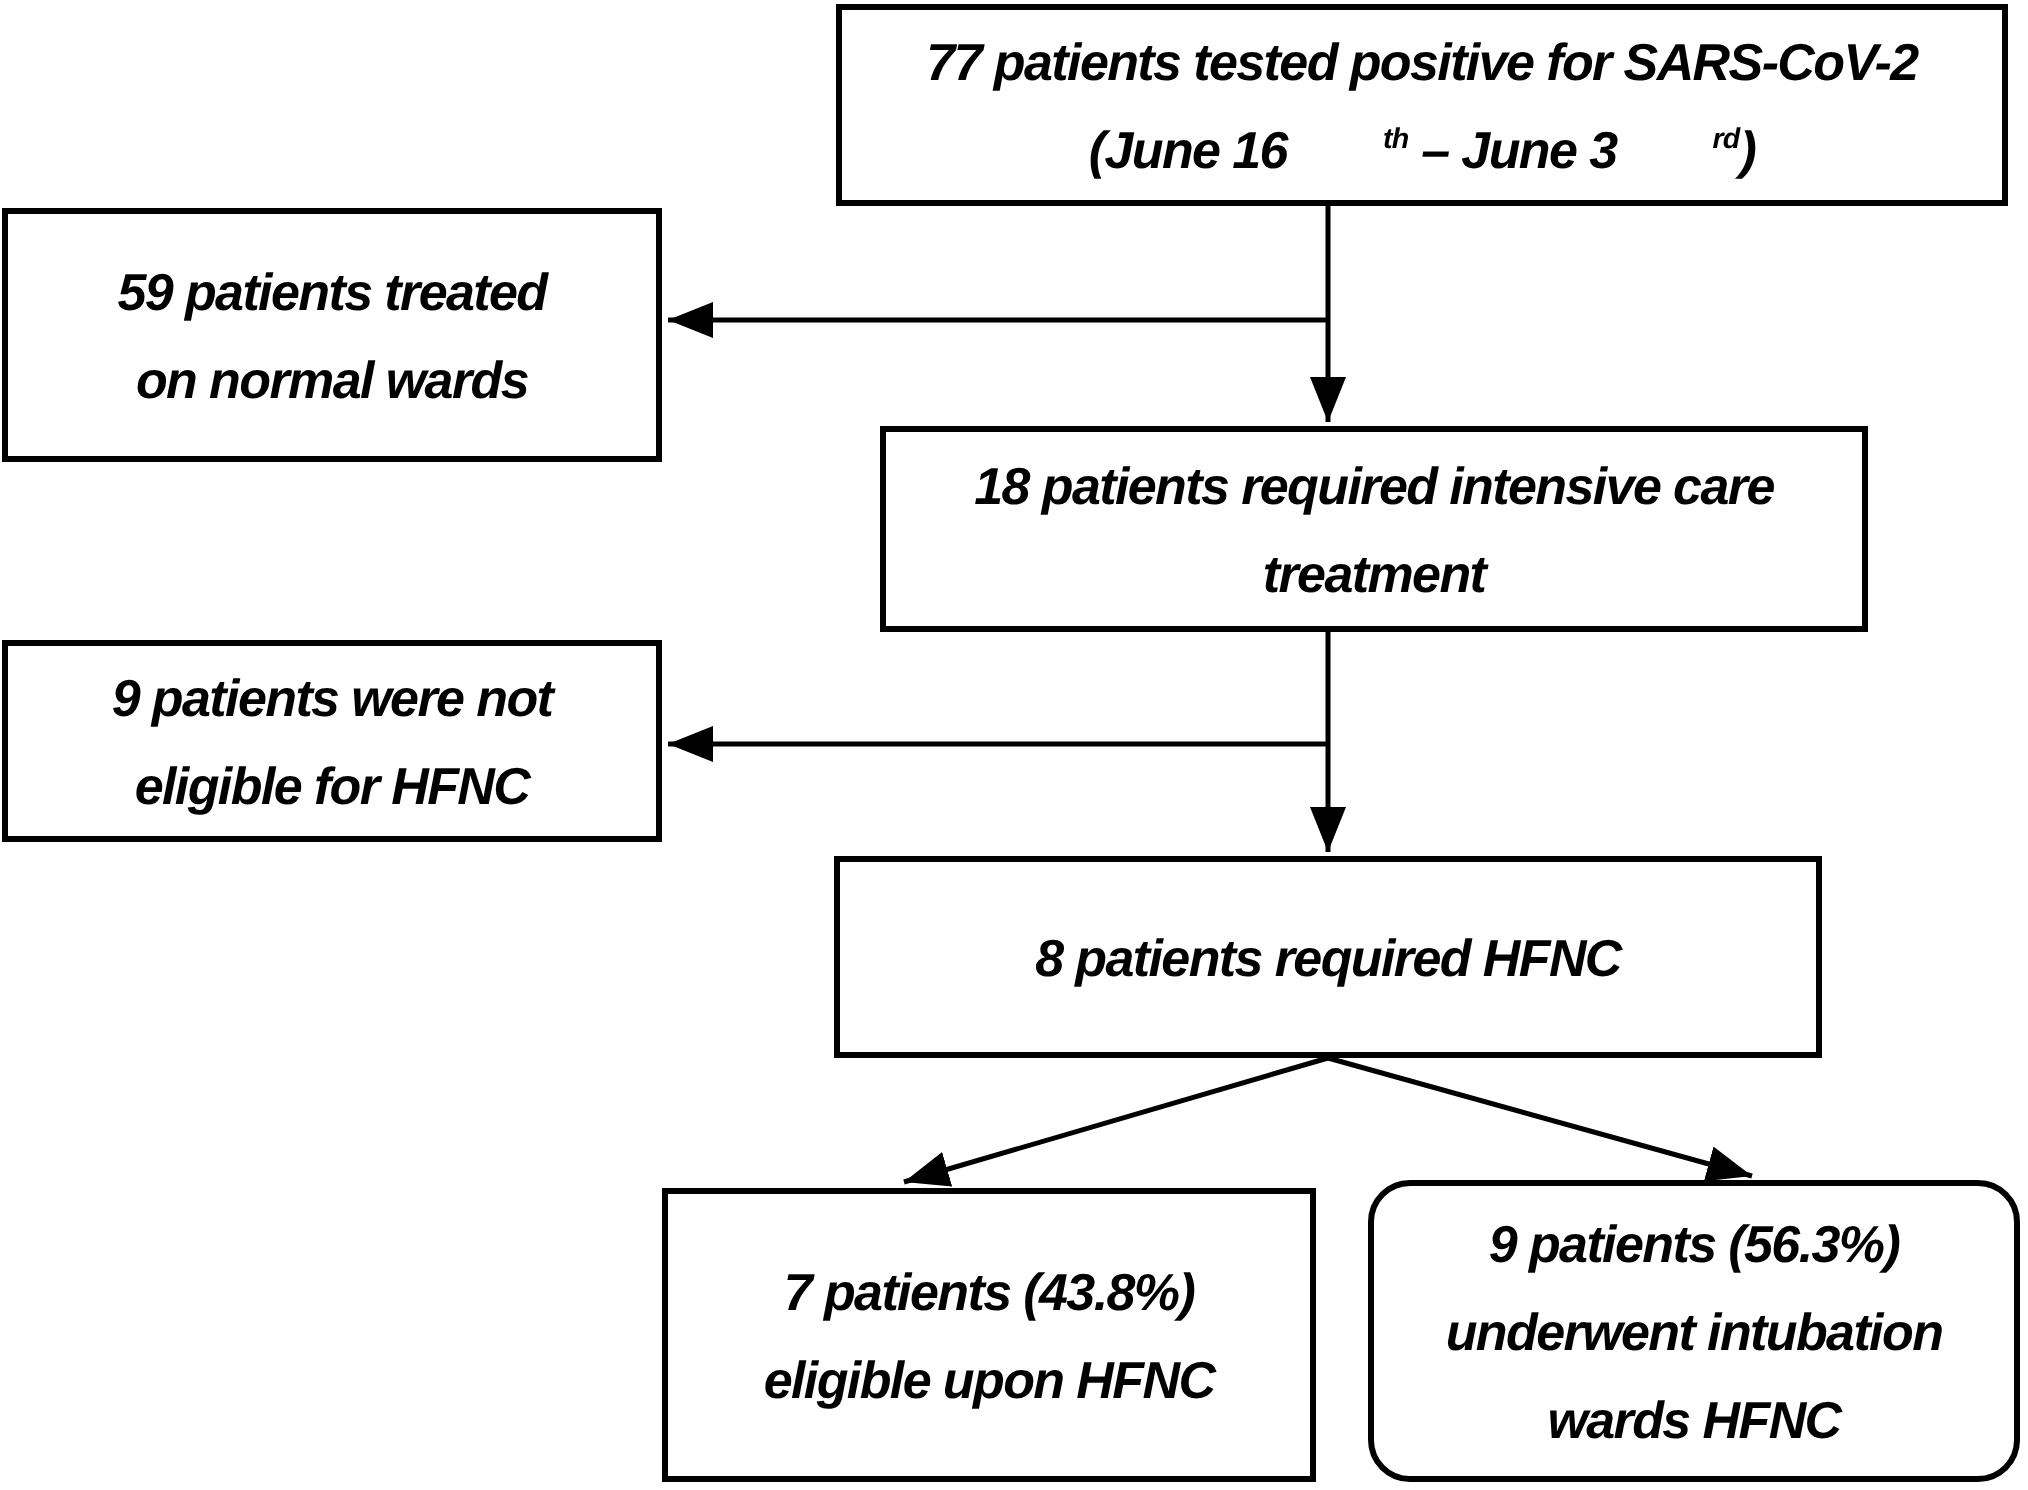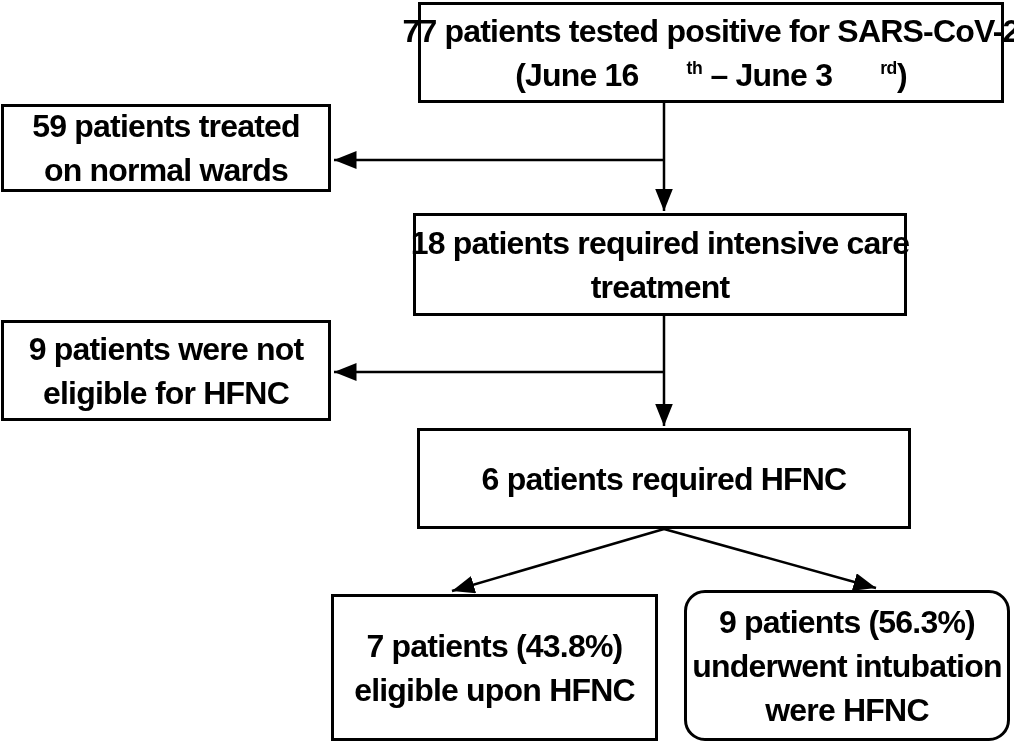--- a/index.html
+++ b/index.html
@@ -19,38 +19,39 @@
   .box {
     position: absolute;
     box-sizing: border-box;
     border: 3px solid #000000;
     background: #ffffff;
     display: flex;
     flex-direction: column;
     justify-content: center;
     align-items: center;
     text-align: center;
-    font-size: 32px;
+    font-size: 26px;
     font-weight: bold;
     letter-spacing: -0.8px;
     line-height: 44px;
     z-index: 2;
+    font-style: italic;
   }
   .box .line { white-space: nowrap; }
   sup {
     font-size: 0.55em;
     line-height: 0;
     vertical-align: super;
     letter-spacing: -0.4px;
     margin-left: 48px;
   }
   
   #box-positive    { left: 418px; top:   2px; width: 586px; height: 101px; }
-  #box-normal      { left:   1px; top: 104px; width: 330px; height: 88px; }
-  #box-icu         { left: 413px; top: 213px; width: 494px; height: 103px; }
+  #box-normal      { left:   1px; top: 104px; width: 330px; height: 127px; }
+  #box-icu         { left: 440px; top: 213px; width: 494px; height: 103px; }
   #box-noteligible { left:   1px; top: 320px; width: 330px; height: 101px; }
   #box-hfnc        { left: 417px; top: 428px; width: 494px; height: 101px; }
   #box-recovered   { left: 316px; top: 594px; width: 327px; height: 147px; margin-left: 15px; }
   #box-intubation  { left: 684px; top: 590px; width: 326px; height: 151px; border-radius: 21px; }
 
   #arrow-layer {
     position: absolute;
     left: 0; top: 0;
     width: 1014px;
     height: 745px;
@@ -78,32 +79,32 @@
     <div class="line">18 patients required intensive care</div>
     <div class="line">treatment</div>
   </div>
 
   <div class="box" id="box-noteligible">
     <div class="line">9 patients were not</div>
     <div class="line">eligible for HFNC</div>
   </div>
 
   <div class="box" id="box-hfnc">
-    <div class="line">6 patients required HFNC</div>
+    <div class="line">8 patients required HFNC</div>
   </div>
 
   <div class="box" id="box-recovered">
     <div class="line">7 patients (43.8%)</div>
     <div class="line">eligible upon HFNC</div>
   </div>
 
   <div class="box" id="box-intubation">
     <div class="line">9 patients (56.3%)</div>
     <div class="line">underwent intubation</div>
-    <div class="line">were HFNC</div>
+    <div class="line">wards HFNC</div>
   </div>
 
   <svg id="arrow-layer" viewBox="0 0 1014 745" xmlns="http://www.w3.org/2000/svg">
     <defs>
       <marker id="arrowhead" viewBox="0 0 10 8" refX="10" refY="4" markerWidth="9" markerHeight="7.2" orient="auto-start-reverse">
         <path d="M0,0 L10,4 L0,8 z" fill="#000000"></path>
       </marker>
     </defs>
     <line x1="664" y1="102" x2="664" y2="211" marker-end="url(#arrowhead)"></line>
     <line x1="664" y1="160" x2="334" y2="160" marker-end="url(#arrowhead)"></line>

